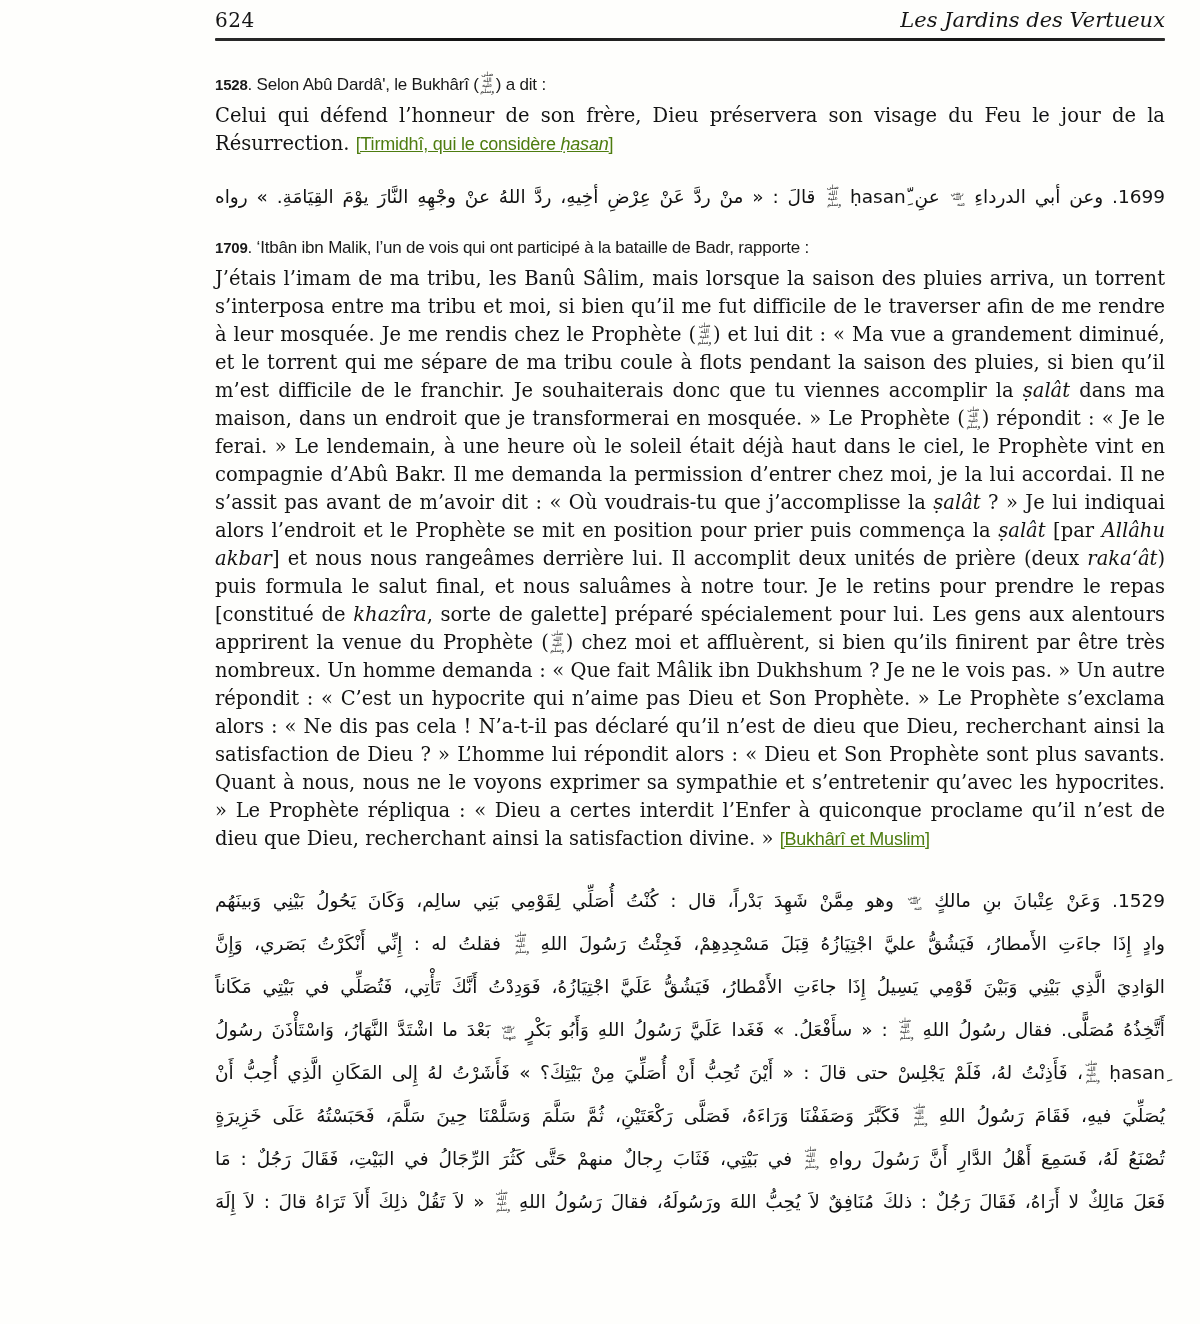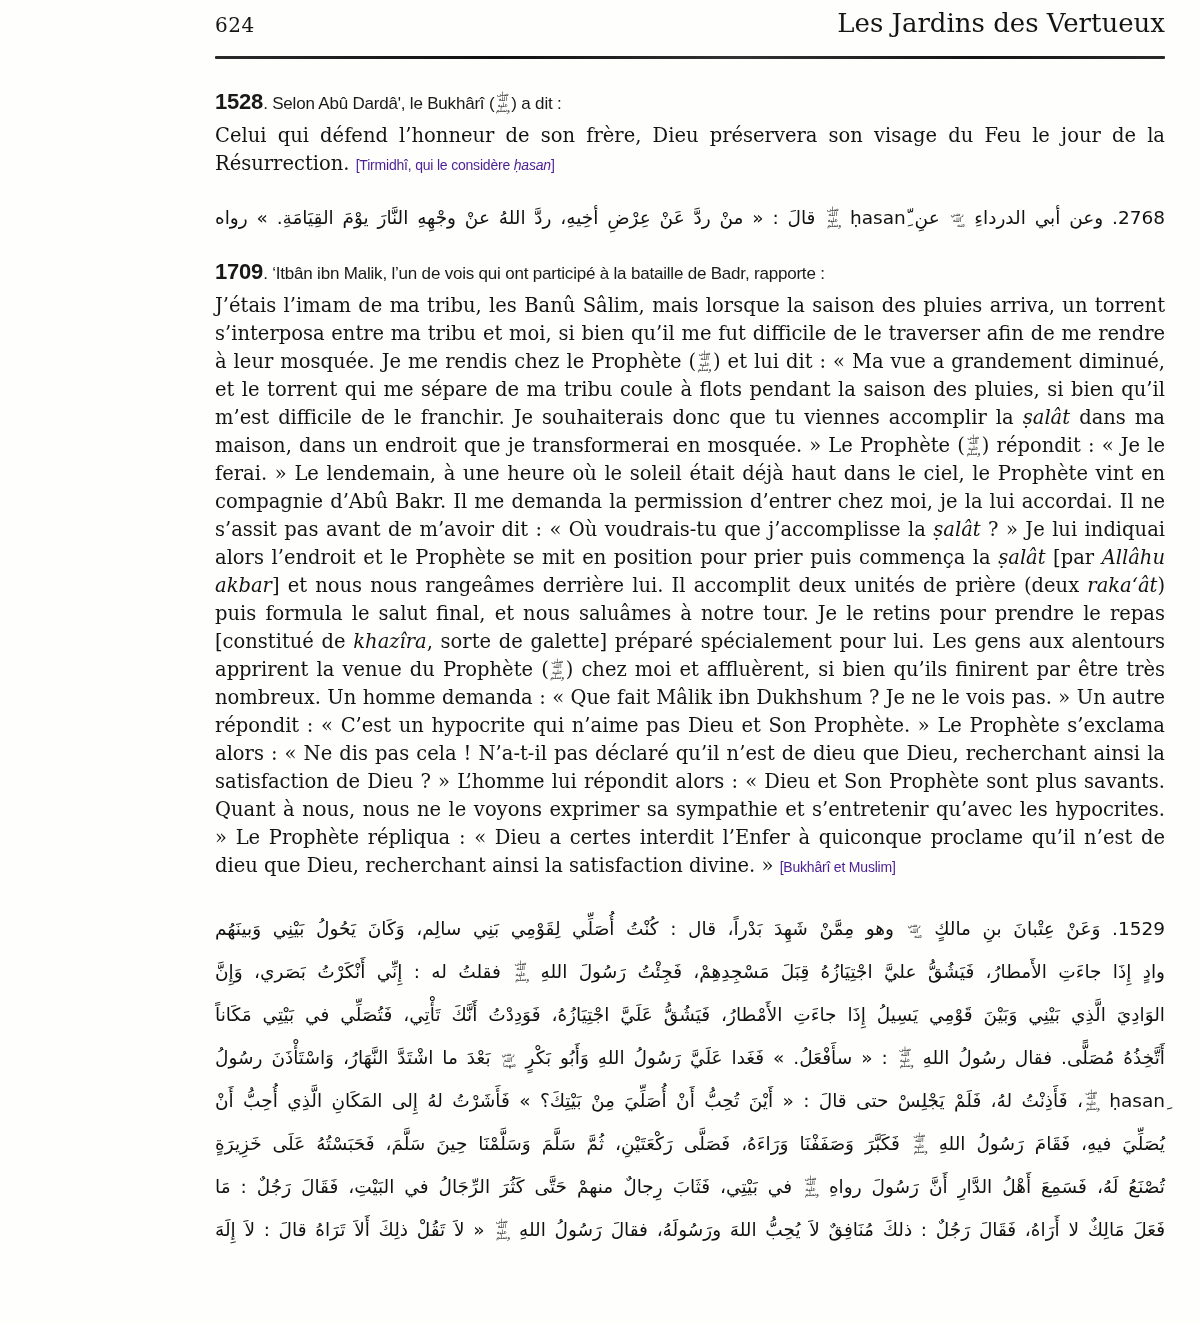--- a/index.html
+++ b/index.html
@@ -10,53 +10,54 @@
     background:#fefefc;
     color:#151515;
     box-sizing:border-box;
     padding:8px 35px 0 215px;
     overflow:hidden;
   }
   
   .pg-header{
     display:flex;justify-content:space-between;align-items:baseline;
     font-family:"DejaVu Serif",serif;
-    padding-bottom:18px;
+    padding-bottom:6px;
   }
   .pg-num{font-size:20px;letter-spacing:0.5px;}
-  .pg-title{font-size:26px;}
+  .pg-title{font-style:italic;font-size:21px;}
   .rule{height:3px;background:linear-gradient(90deg,#2a2a2a,#101010 30%,#333 55%,#141414 80%,#2a2a2a);border-radius:1px;}
 
   
   .hadith{margin-top:30px;}
   .hadith + .hadith{margin-top:18px;}
 
   .h-intro{
     margin:0 0 7px 0;
     font-family:"Liberation Sans",sans-serif;
     font-size:17px;letter-spacing:-0.2px;
     color:#191919;
   }
   .h-intro .num{
-    font-weight:bold;font-size:22px;
+    font-weight:bold;font-size:15px;
     font-family:"Liberation Sans",sans-serif;
   }
 
   .h-body{
     margin:0;
     font-family:"DejaVu Serif",serif;
     font-size:19.5px;line-height:28px;
     text-align:justify;
     color:#131313;
   }
   .it{font-style:italic;}
   .attr{
     font-family:"Liberation Sans",sans-serif;
-    font-size:14px;letter-spacing:-0.2px;
-    color:#4c1d95;
+    font-size:18px;letter-spacing:-0.2px;
+    color:#4d7c0f;
+    text-decoration:underline;
   }
 
   
   .hon{
     display:inline-block;
     width:17px;
     font-family:"DejaVu Sans",sans-serif;
     font-size:6px;line-height:5.5px;
     text-align:center;
     direction:rtl;
@@ -89,21 +90,21 @@
   <header class="pg-header">
     <span class="pg-num">624</span>
     <span class="pg-title">Les Jardins des Vertueux</span>
   </header>
   <div class="rule"></div>
 
   <section class="hadith">
     <p class="h-intro"><span class="num">1528</span><span>. Selon Abû Dardâ', le Bukhârî (</span><span class="hon">صلى الله عليه وسلم</span><span>) a dit :</span></p>
     <p class="h-body"><span>Celui qui défend l’honneur de son frère, Dieu préservera son visage du Feu le jour de la Résurrection. </span><span class="attr">[Tirmidhî, qui le considère </span><span class="it attr">ḥasan</span><span class="attr">]</span></p>
     <div class="arabic arabic-1528">
-      <div class="ar-line"><span>2768. وعن أبي الدرداءِ </span><span class="hon">رضي الله عنه</span><span> عنِ ḥasanِّ </span><span class="hon">صلى الله عليه وسلم</span><span> قالَ : « منْ ردَّ عَنْ عِرْضِ أخِيهِ، ردَّ اللهُ عنْ وجْهِهِ النَّارَ يوْمَ القِيَامَةِ. » رواه</span></div>
+      <div class="ar-line"><span>1699. وعن أبي الدرداءِ </span><span class="hon">رضي الله عنه</span><span> عنِ ḥasanِّ </span><span class="hon">صلى الله عليه وسلم</span><span> قالَ : « منْ ردَّ عَنْ عِرْضِ أخِيهِ، ردَّ اللهُ عنْ وجْهِهِ النَّارَ يوْمَ القِيَامَةِ. » رواه</span></div>
     </div>
   </section>
 
   <section class="hadith">
     <p class="h-intro"><span class="num">1709</span><span>. ‘Itbân ibn Malik, l’un de vois qui ont participé à la bataille de Badr, rapporte :</span></p>
     <p class="h-body"><span>J’étais l’imam de ma tribu, les Banû Sâlim, mais lorsque la saison des pluies arriva, un torrent s’interposa entre ma tribu et moi, si bien qu’il me fut difficile de le traverser afin de me rendre à leur mosquée. Je me rendis chez le Prophète (</span><span class="hon">صلى الله عليه وسلم</span><span>) et lui dit : « Ma vue a grandement diminué, et le torrent qui me sépare de ma tribu coule à flots pendant la saison des pluies, si bien qu’il m’est difficile de le franchir. Je souhaiterais donc que tu viennes accomplir la </span><span class="it">ṣalât</span><span> dans ma maison, dans un endroit que je transformerai en mosquée. » Le Prophète (</span><span class="hon">صلى الله عليه وسلم</span><span>) répondit : « Je le ferai. » Le lendemain, à une heure où le soleil était déjà haut dans le ciel, le Prophète vint en compagnie d’Abû Bakr. Il me demanda la permission d’entrer chez moi, je la lui accordai. Il ne s’assit pas avant de m’avoir dit : « Où voudrais-tu que j’accomplisse la </span><span class="it">ṣalât</span><span> ? » Je lui indiquai alors l’endroit et le Prophète se mit en position pour prier puis commença la </span><span class="it">ṣalât</span><span> [par </span><span class="it">Allâhu akbar</span><span>] et nous nous rangeâmes derrière lui. Il accomplit deux unités de prière (deux </span><span class="it">raka‘ât</span><span>) puis formula le salut final, et nous saluâmes à notre tour. Je le retins pour prendre le repas [constitué de </span><span class="it">khazîra</span><span>, sorte de galette] préparé spécialement pour lui. Les gens aux alentours apprirent la venue du Prophète (</span><span class="hon">صلى الله عليه وسلم</span><span>) chez moi et affluèrent, si bien qu’ils finirent par être très nombreux. Un homme demanda : « Que fait Mâlik ibn Dukhshum ? Je ne le vois pas. » Un autre répondit : « C’est un hypocrite qui n’aime pas Dieu et Son Prophète. » Le Prophète s’exclama alors : « Ne dis pas cela ! N’a-t-il pas déclaré qu’il n’est de dieu que Dieu, recherchant ainsi la satisfaction de Dieu ? » L’homme lui répondit alors : « Dieu et Son Prophète sont plus savants. Quant à nous, nous ne le voyons exprimer sa sympathie et s’entretenir qu’avec les hypocrites. » Le Prophète répliqua : « Dieu a certes interdit l’Enfer à quiconque proclame qu’il n’est de dieu que Dieu, recherchant ainsi la satisfaction divine. » </span><span class="attr">[Bukhârî et Muslim]</span></p>
     <div class="arabic arabic-1529">
       <div class="ar-line"><span>1529. وَعَنْ عِتْبانَ بنِ مالكٍ </span><span class="hon">رضي الله عنه</span><span> وهو مِمَّنْ شَهِدَ بَدْراً، قال : كُنْتُ أُصَلِّي لِقَوْمِي بَنِي سالِم، وَكَانَ يَحُولُ بَيْنِي وَبينَهُم</span></div>
       <div class="ar-line"><span>وادٍ إِذَا جاءَتِ الأَمطارُ، فَيَشُقُّ عليَّ اجْتِيَازُهُ قِبَلَ مَسْجِدِهِمْ، فَجِئْتُ رَسُولَ اللهِ </span><span class="hon">صلى الله عليه وسلم</span><span> فقلتُ له : إِنِّي أَنْكَرْتُ بَصَري، وَإِنَّ</span></div>
       <div class="ar-line"><span>الوَادِيَ الَّذِي بَيْنِي وَبَيْنَ قَوْمِي يَسِيلُ إِذَا جاءَتِ الأَمْطارُ، فَيَشُقُّ عَلَيَّ اجْتِيَازُهُ، فَوَدِدْتُ أَنَّكَ تَأْتِي، فَتُصَلِّي في بَيْتِي مَكَاناً</span></div>

